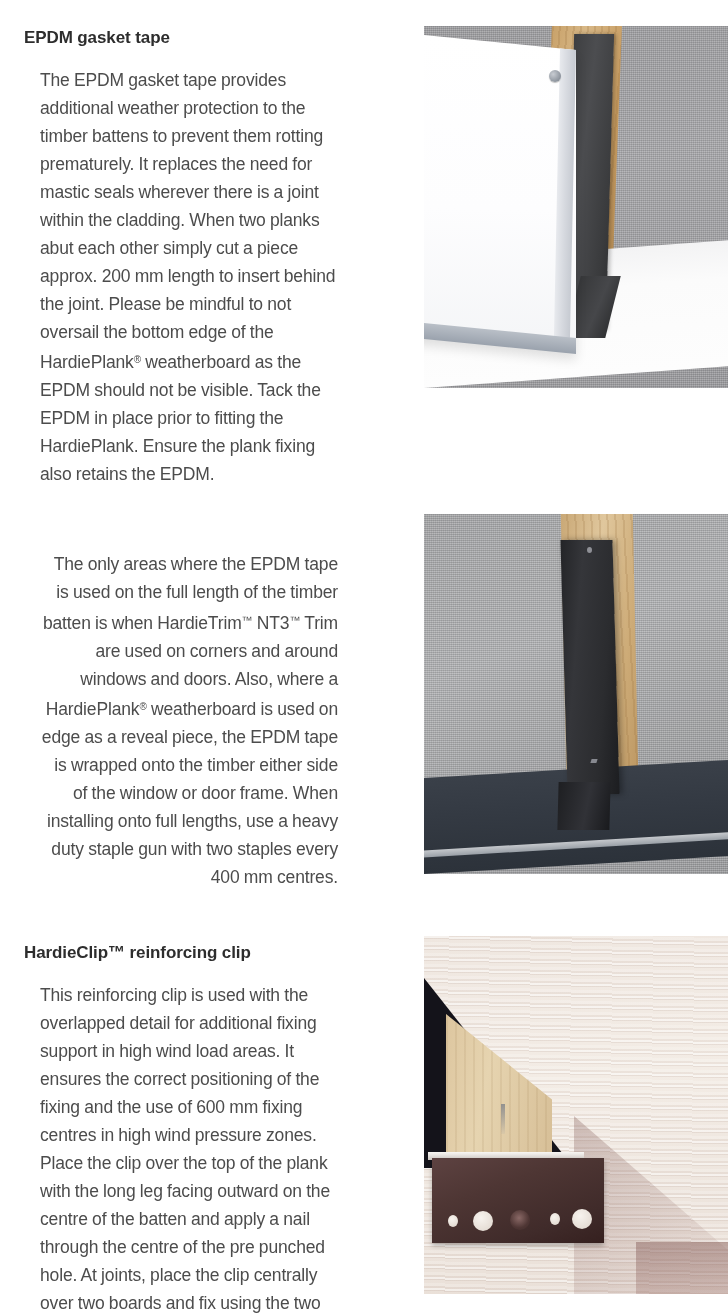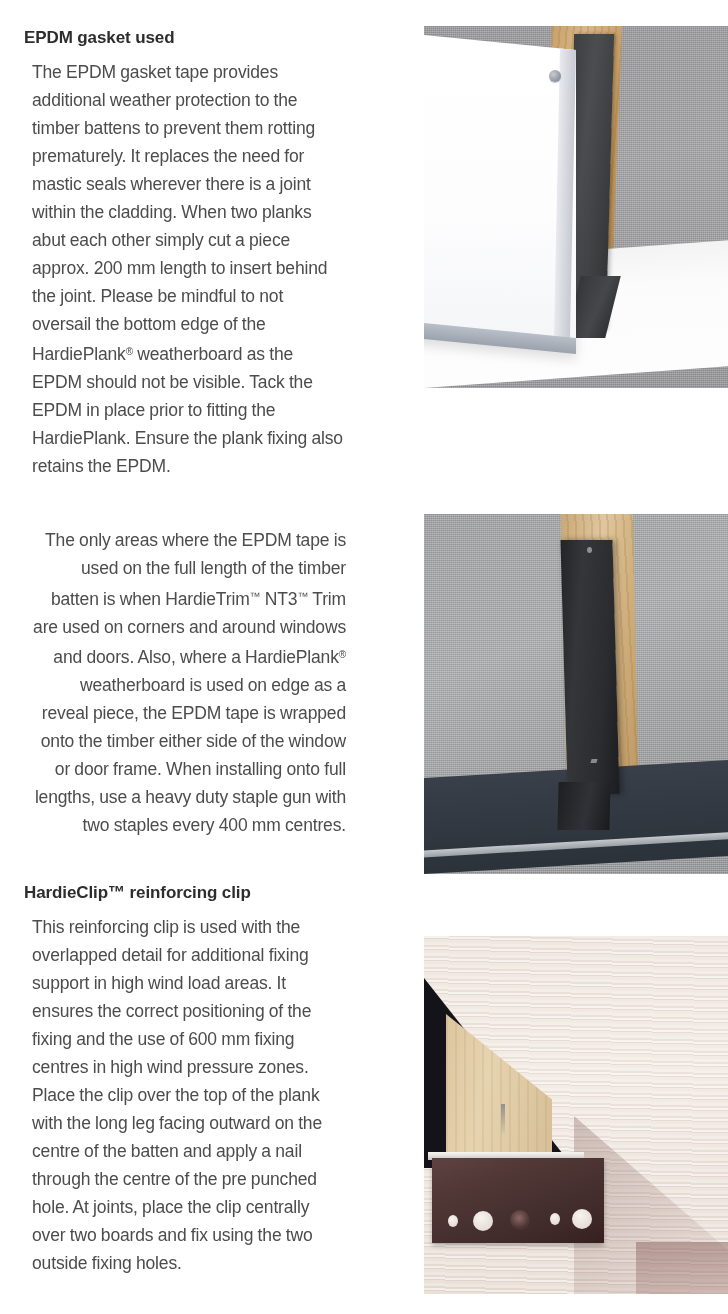--- a/index.html
+++ b/index.html
@@ -42,21 +42,21 @@
     color: #2d2d2d;
     letter-spacing: -0.1px;
     margin: 0 0 3px 0;
   }
 
   .body-text {
     font-size: 17.5px;
     font-weight: 300;
     line-height: 28px;
     color: #4c4c4c;
-    margin: 8px;
+    margin: 16px;
     letter-spacing: -0.15px;
     word-spacing: -0.4px;
   }
   .body-text sup {
     font-size: 10px;
     vertical-align: 5px;
   }
   .body-text .tm {
     font-size: 11px;
     vertical-align: 5px;
@@ -297,21 +297,21 @@
   }
 </style>
 </head>
 <body>
 
 <div class="page">
 
   <div class="text-col">
 
     <div class="section s1">
-      <h2 class="heading">EPDM gasket used</h2>
+      <h2 class="heading">EPDM gasket tape</h2>
       <p class="body-text">The EPDM gasket tape provides additional weather protection to the timber battens to prevent them rotting prematurely. It replaces the need for mastic seals wherever there is a joint within the cladding. When two planks abut each other simply cut a piece approx. 200 mm length to insert behind the joint. Please be mindful to not oversail the bottom edge of the HardiePlank<sup>®</sup> weatherboard as the EPDM should not be visible. Tack the EPDM in place prior to fitting the HardiePlank. Ensure the plank fixing also retains the EPDM.</p>
     </div>
 
     <div class="section s2">
       <p class="body-text">The only areas where the EPDM tape is used on the full length of the timber batten is when HardieTrim<span class="tm">™</span> NT3<span class="tm">™</span> Trim are used on corners and around windows and doors. Also, where a HardiePlank<sup>®</sup> weatherboard is used on edge as a reveal piece, the EPDM tape is wrapped onto the timber either side of the window or door frame. When installing onto full lengths, use a heavy duty staple gun with two staples every 400 mm centres.</p>
     </div>
 
     <div class="section s3">
       <h2 class="heading">HardieClip<span class="tm">™</span> reinforcing clip</h2>
       <p class="body-text">This reinforcing clip is used with the overlapped detail for additional fixing support in high wind load areas. It ensures the correct positioning of the fixing and the use of 600 mm fixing centres in high wind pressure zones. Place the clip over the top of the plank with the long leg facing outward on the centre of the batten and apply a nail through the centre of the pre punched hole. At joints, place the clip centrally over two boards and fix using the two outside fixing holes.</p>

